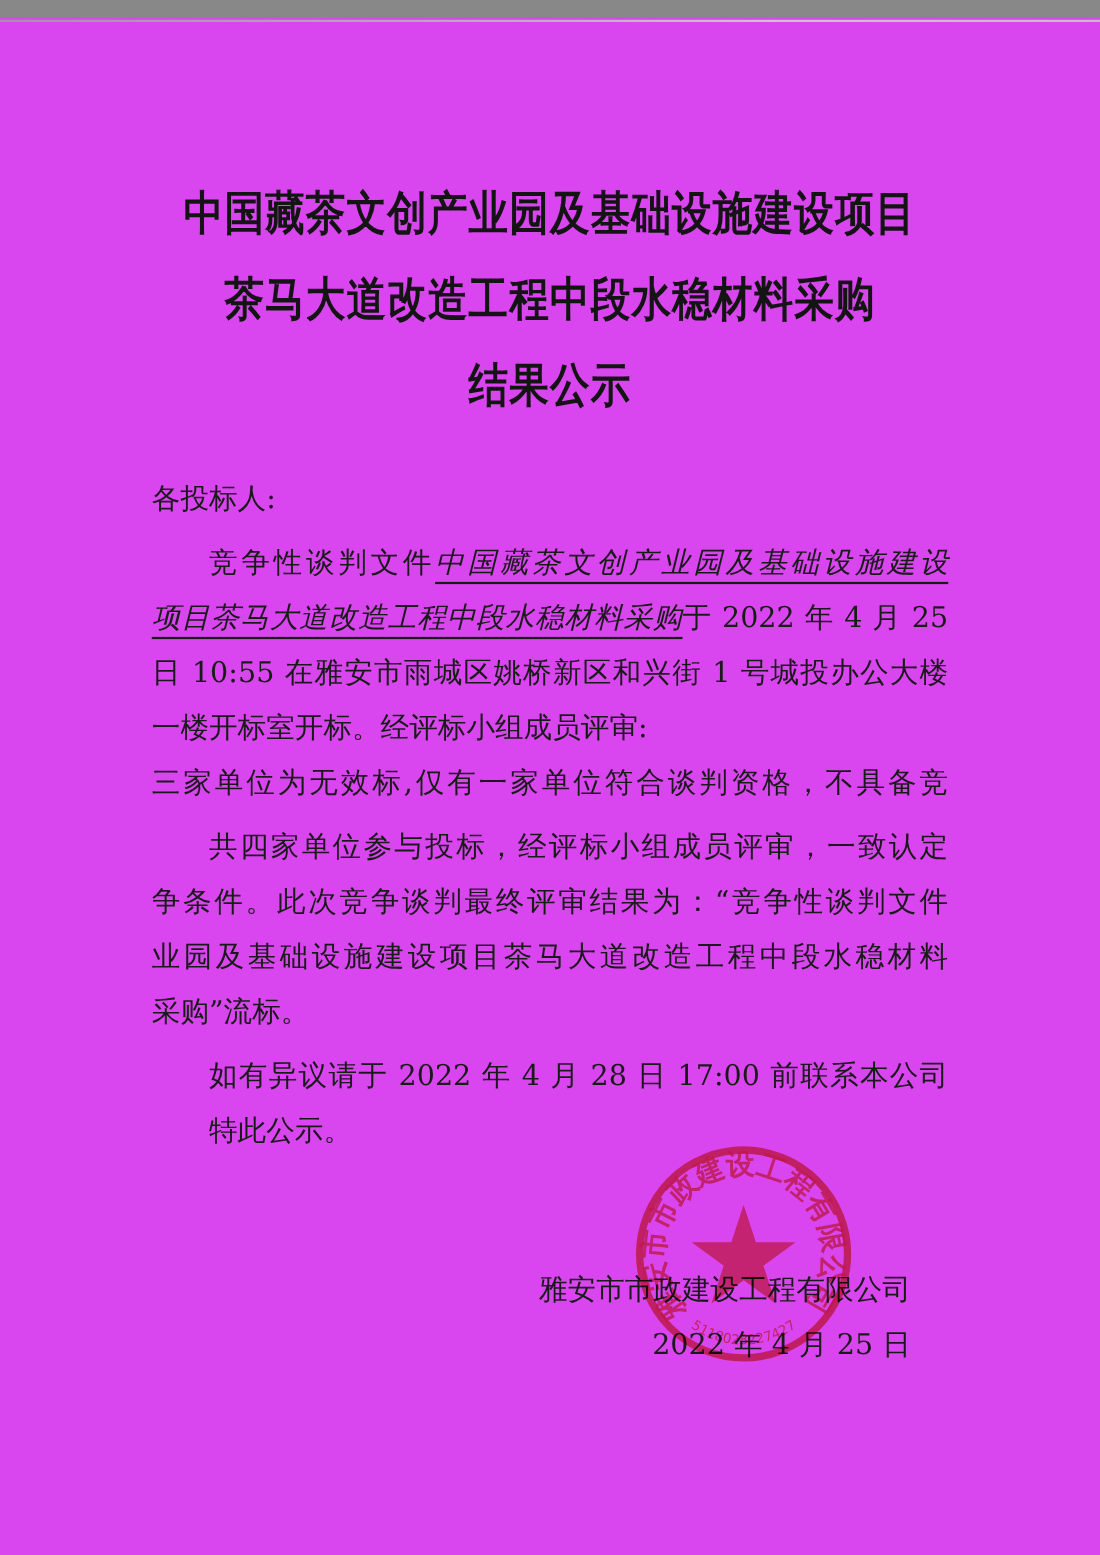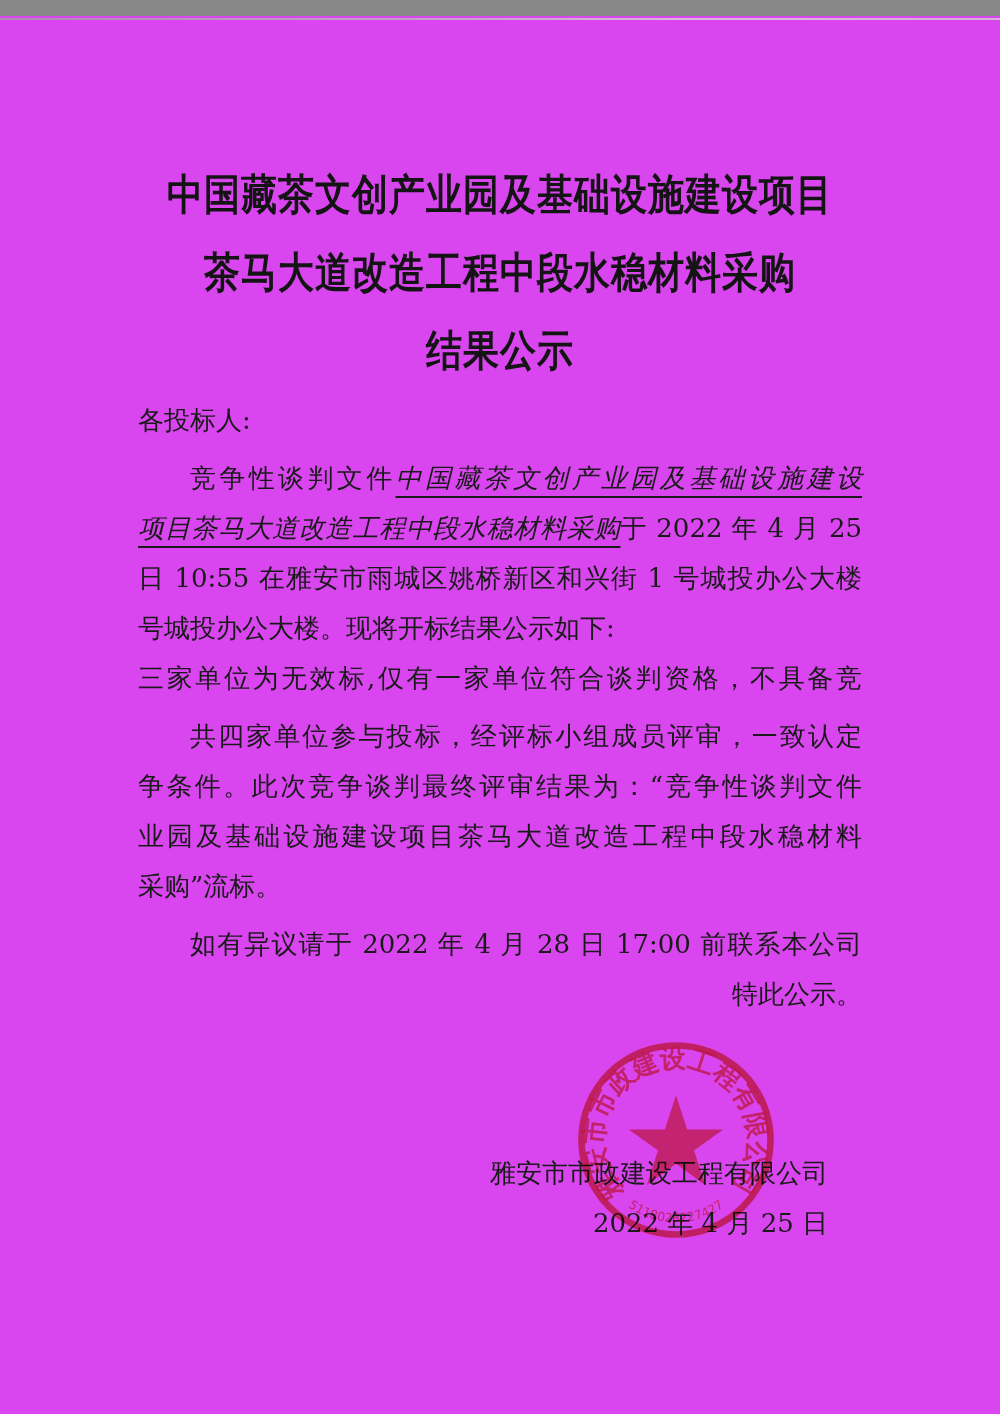--- a/index.html
+++ b/index.html
@@ -24,34 +24,34 @@
   .title-line{
     line-height:78px;
     font-size:36px;
     font-weight:bold;
     letter-spacing:1px;
     color:#141414;
     transform:scaleY(1.18);
     transform-origin:center top;
   }
   .body-text{
-    position:absolute;top:379px;left:138px;width:724px;
+    position:absolute;top:413px;left:138px;width:724px;
     font-size:26px;
   }
   .bline{
     height:50px;line-height:50px;
     white-space:nowrap;
     text-align:left;
   }
   .bline.fill{
     white-space:normal;
     text-align:justify;
     text-align-last:justify;
   }
-  .bline.indent{text-indent:2em;text-align:right;}
+  .bline.indent{text-indent:2em;}
   .bline.gap{margin-top:8px;}
   .u{
     text-decoration:underline;
     text-underline-offset:9px;
     text-decoration-thickness:1.5px;
     font-style:italic;
   }
   .signature-block{
     position:absolute;top:1132px;right:172px;
     text-align:right;
@@ -77,21 +77,21 @@
     <div class="title-line">中国藏茶文创产业园及基础设施建设项目</div>
     <div class="title-line">茶马大道改造工程中段水稳材料采购</div>
     <div class="title-line">结果公示</div>
   </div>
 
   <div class="body-text">
       <div class="bline"><span>各投标人:</span></div>
       <div class="bline fill indent gap"><span>竞争性谈判文件</span><span class="u">中国藏茶文创产业园及基础设施建设</span></div>
       <div class="bline fill"><span class="u">项目茶马大道改造工程中段水稳材料采购</span><span>于 2022 年 4 月 25</span></div>
       <div class="bline fill"><span>日 10:55 在雅安市雨城区姚桥新区和兴街 1 号城投办公大楼</span></div>
-      <div class="bline"><span>号城投办公大楼。现将开标结果公示如下:</span></div>
+      <div class="bline"><span>一楼开标室开标。经评标小组成员评审:</span></div>
       <div class="bline fill"><span>三家单位为无效标,仅有一家单位符合谈判资格，不具备竞</span></div>
       <div class="bline fill indent gap"><span>共四家单位参与投标，经评标小组成员评审，一致认定</span></div>
       <div class="bline fill"><span>争条件。此次竞争谈判最终评审结果为：“竞争性谈判文件</span></div>
       <div class="bline fill"><span>业园及基础设施建设项目茶马大道改造工程中段水稳材料</span></div>
       <div class="bline"><span>采购”流标。</span></div>
       <div class="bline fill indent gap"><span>如有异议请于 2022 年 4 月 28 日 17:00 前联系本公司</span></div>
       <div class="bline indent"><span>特此公示。</span></div>
     </div>
 
   <div class="signature-block">

